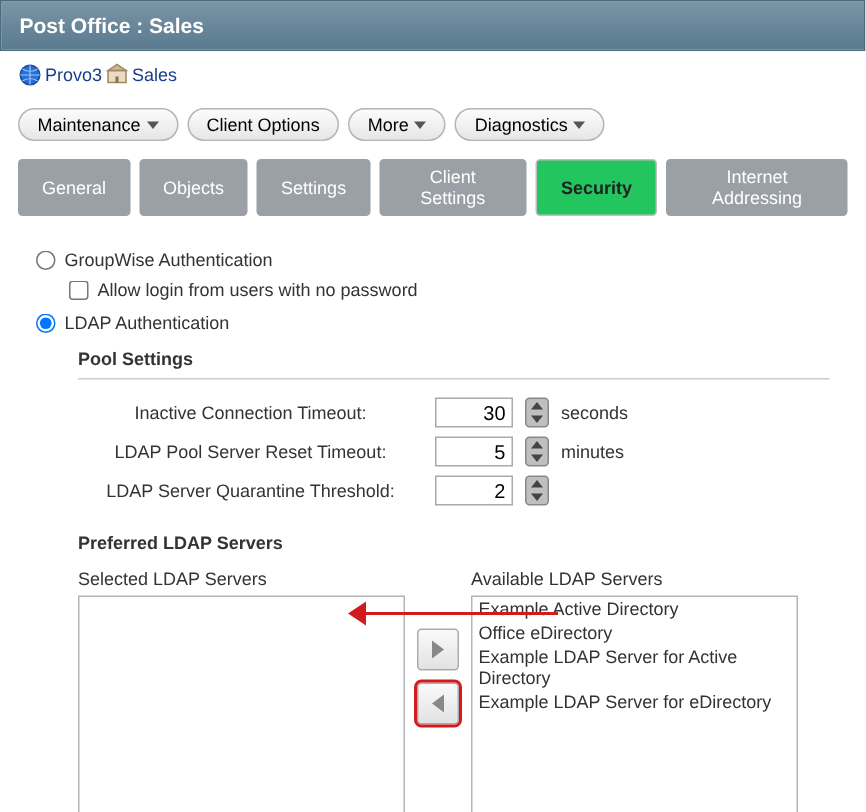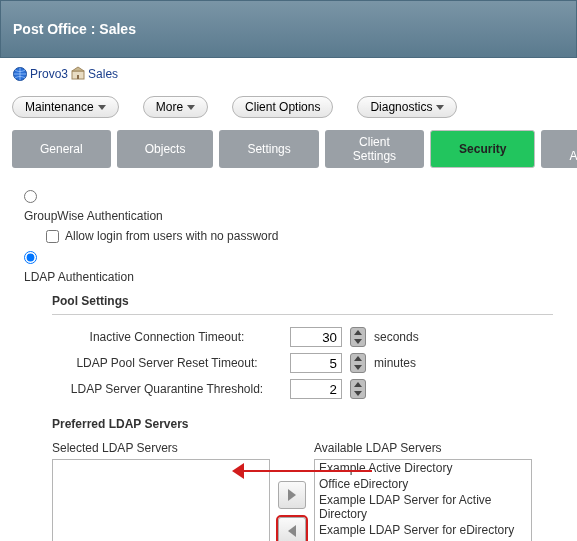--- a/index.html
+++ b/index.html
@@ -1,39 +1,39 @@
 <!DOCTYPE html>
 <html><head>
 <meta charset="utf-8">
 <style>
   * { box-sizing: border-box; margin: 0; padding: 0; }
   body { font-family: Arial, sans-serif; font-size: 12px; color: #333; background: #fff; width: 577px; }
   .titlebar {
     background: linear-gradient(to bottom, #7a95a6 0%, #5a7a8e 100%);
     color: #fff; font-weight: bold; font-size: 14px;
-    padding: 20px 12px; border: 1px solid #4a6a7e;
+    padding: 8px 12px; border: 1px solid #4a6a7e;
   }
   .crumb-row { padding: 8px 12px; display: flex; align-items: center; gap: 2px; }
   .globe-icon, .po-icon { width: 16px; height: 16px; display: inline-block; }
   .crumb-link { color: #1a3e8c; text-decoration: none; cursor: pointer; }
-  .toolbar { padding: 6px 12px; display: flex; gap: 24px; }
+  .toolbar { padding: 6px 12px; display: flex; gap: 6px; }
   .pill-btn {
     background: linear-gradient(to bottom,#fcfcfc,#e6e6e6);
     border: 1px solid #b5b5b5; border-radius: 12px; padding: 3px 12px;
     font-size: 12px; cursor: pointer; display: inline-flex; align-items: center; gap: 4px;
   }
   .caret { width:0; height:0; border-left:4px solid transparent; border-right:4px solid transparent; border-top:5px solid #555; display:inline-block; }
   .tabbar { padding: 6px 12px; display: flex; gap: 6px; }
   .tab {
-    background: #9aa0a6; color: #fff; padding: 5px 28px; border-radius: 3px;
+    background: #9aa0a6; color: #fff; padding: 5px 16px; border-radius: 3px;
     font-size: 12px; cursor: pointer; border: none;
   }
   .tab.active { background: #22c55e; color: #222; font-weight: bold; border: 1px solid #c0c0c0; }
   .panel { padding: 10px 24px 20px 24px; }
-  .radio-row { display: flex; align-items: flex-start; gap: 6px; margin: 6px 0; flex-direction: column; }
+  .radio-row { display: flex; align-items: flex-end; gap: 6px; margin: 6px 0; }
   .radio-row input[type=radio] { cursor: pointer; }
   .check-row { margin-left: 22px; display: flex; align-items: center; gap: 6px; margin-bottom: 8px; }
   .section-h { font-weight: bold; margin: 10px 0 2px 28px; }
   .hr { border: none; border-top: 1px solid #ccc; margin: 6px 0 12px 28px; }
   .form-row { display: flex; align-items: center; margin: 6px 0 6px 28px; gap: 8px; }
   .form-row label { width: 230px; text-align: center; }
   .num-input { width: 52px; text-align: right; border: 1px solid #aaa; padding: 2px 4px; height: 20px; }
   .stepper { display:inline-flex; flex-direction:column; background:#bfbfbf; border:1px solid #888; border-radius:3px; width:16px; height:20px; }
   .stepper span { flex:1; display:flex; align-items:center; justify-content:center; }
   .tri-up { width:0;height:0;border-left:4px solid transparent;border-right:4px solid transparent;border-bottom:5px solid #444; }
@@ -77,25 +77,25 @@
   </span>
   <a class="crumb-link">Sales</a>
 </div>
 
 <div class="toolbar">
   <button class="pill-btn">
       <span>Maintenance</span>
       <span class="caret"></span>
     </button>
   <button class="pill-btn">
+      <span>Client Options</span>
+    </button>
+  <button class="pill-btn">
       <span>More</span>
       <span class="caret"></span>
-    </button>
-  <button class="pill-btn">
-      <span>Client Options</span>
     </button>
   <button class="pill-btn">
       <span>Diagnostics</span>
       <span class="caret"></span>
     </button>
 </div>
 
 <div class="tabbar">
   <button class="tab">General</button>
   <button class="tab">Objects</button>

